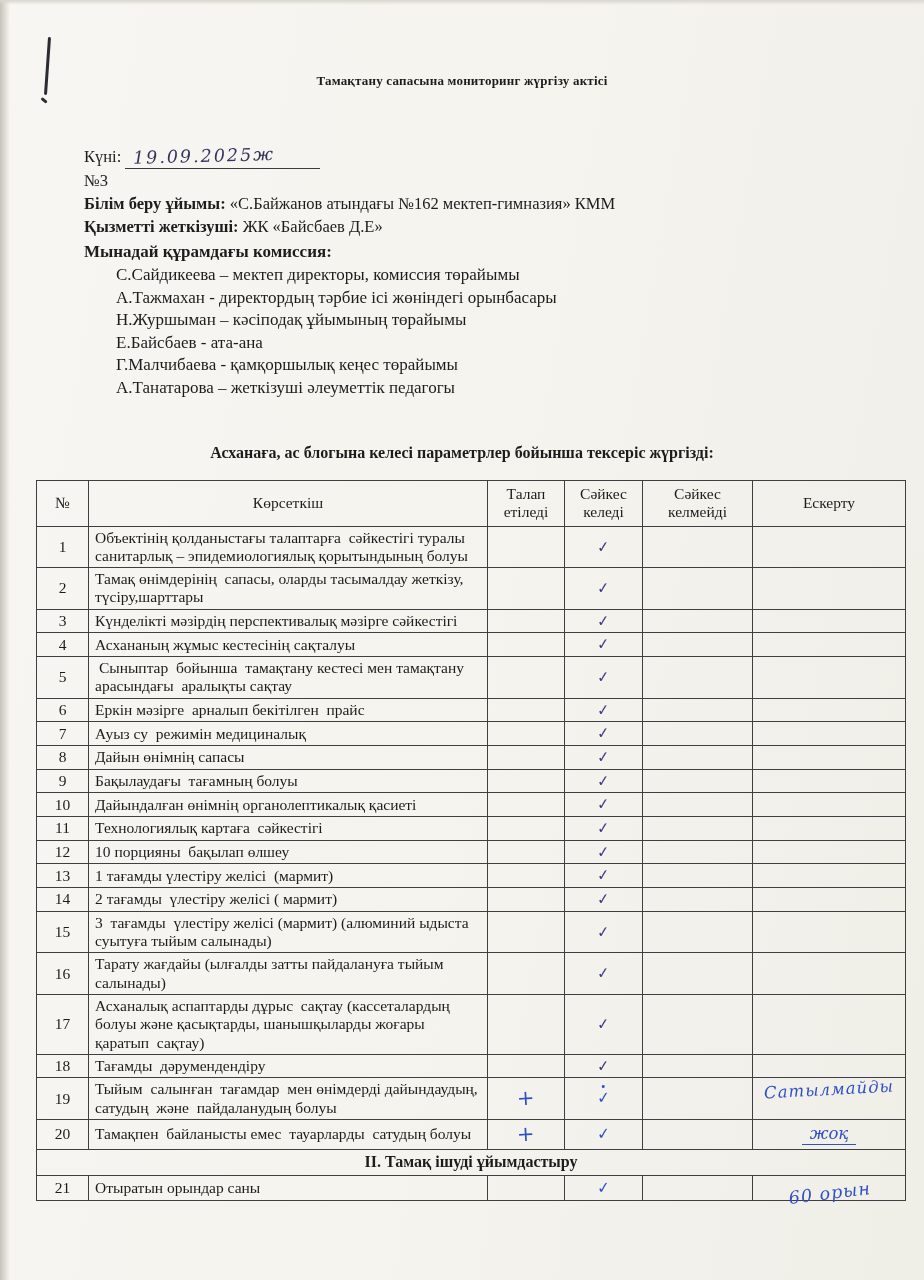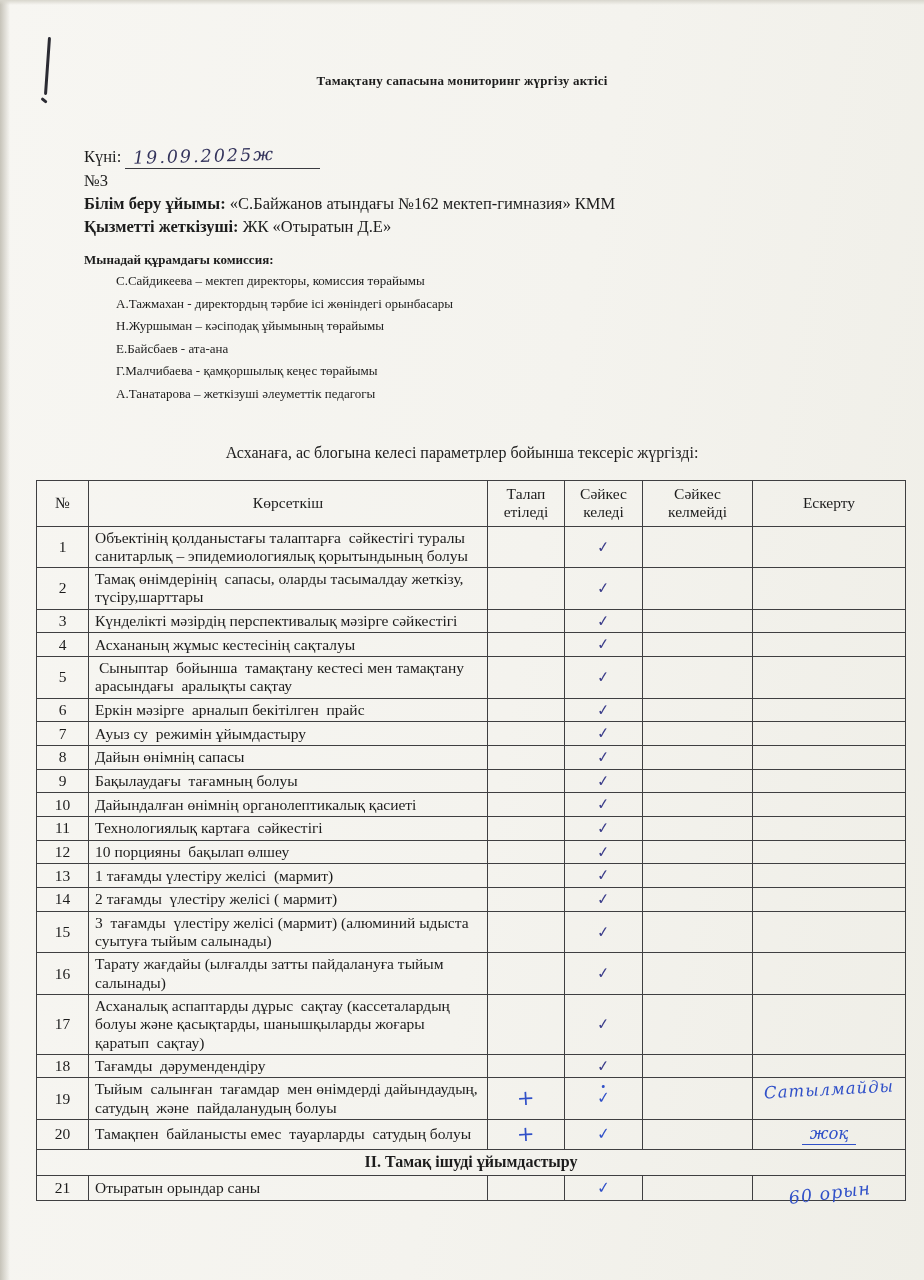--- a/index.html
+++ b/index.html
@@ -41,27 +41,27 @@
     border-bottom:1.6px solid #3a3a40; vertical-align:baseline;
   }
   .handwriting {
     font-family:"DejaVu Serif", serif; font-style:italic;
   }
   .date-hw {
     display:inline-block; color:#34345c; font-size:17.5px;
     letter-spacing:2px; transform:rotate(-1.5deg); padding-left:8px;
   }
   .bold { font-weight:bold; }
-  .commission { position:absolute; left:84px; top:252px; font-size:13px; }
+  .commission { position:absolute; left:84px; top:242px; font-size:17px; }
   .commission-heading { font-weight:bold; margin:0 0 2px 0; }
   .commission ul { list-style:none; margin:0; padding:0 0 0 32px; }
   .commission li { line-height:22.6px; white-space:pre-wrap; }
   .caption {
     position:absolute; top:444px; left:0; width:100%;
-    text-align:center; font-weight:normal; font-size:16px; margin:0;
+    text-align:center; font-weight:bold; font-size:16px; margin:0;
   }
   .table-wrap { position:absolute; left:36px; top:480px; width:869px; }
   table { border-collapse:collapse; width:869px; font-size:15.5px; table-layout:fixed; }
   col.c-num { width:52px; }
   col.c-ind { width:399px; }
   col.c-req { width:77px; }
   col.c-yes { width:78px; }
   col.c-no  { width:110px; }
   col.c-note{ width:153px; }
   th, td { border:1.6px solid #3f3f41; padding:2px 6px; line-height:1.18; vertical-align:middle; }
@@ -107,21 +107,21 @@
     <div class="line">
       <span>Күні:</span><span class="date-underline"><span class="handwriting date-hw">19.09.2025ж</span></span>
     </div>
     <div class="line">№3</div>
     <div class="line">
       <span class="bold">Білім беру ұйымы:</span>
       <span>«С.Байжанов атындағы №162 мектеп-гимназия» КММ</span>
     </div>
     <div class="line">
       <span class="bold">Қызметті жеткізуші:</span>
-      <span>ЖК «Отыратын Д.Е»</span>
+      <span>ЖК «Байсбаев Д.Е»</span>
     </div>
   </div>
 
   <div class="commission">
     <p class="commission-heading">Мынадай құрамдағы комиссия:</p>
     <ul>
         <li>С.Сайдикеева – мектеп директоры, комиссия төрайымы</li>
         <li>А.Тажмахан - директордың тәрбие ісі жөніндегі орынбасары</li>
         <li>Н.Журшыман – кәсіподақ ұйымының төрайымы</li>
         <li>Е.Байсбаев - ата-ана</li>
@@ -196,21 +196,21 @@
           <tr class="row-6">
             <td class="num-cell">6</td>
             <td class="indicator-cell">Еркін мәзірге  арналып бекітілген  прайс</td>
             <td class="mark-cell"></td>
             <td class="mark-cell"><span class="check">✓</span></td>
             <td class="mark-cell"></td>
             <td class="note-cell"></td>
           </tr>
           <tr class="row-7">
             <td class="num-cell">7</td>
-            <td class="indicator-cell">Ауыз су  режимін ұйымдастыру</td>
+            <td class="indicator-cell">Ауыз су  режимін медициналық</td>
             <td class="mark-cell"></td>
             <td class="mark-cell"><span class="check">✓</span></td>
             <td class="mark-cell"></td>
             <td class="note-cell"></td>
           </tr>
           <tr class="row-8">
             <td class="num-cell">8</td>
             <td class="indicator-cell">Дайын өнімнің сапасы</td>
             <td class="mark-cell"></td>
             <td class="mark-cell"><span class="check">✓</span></td>

